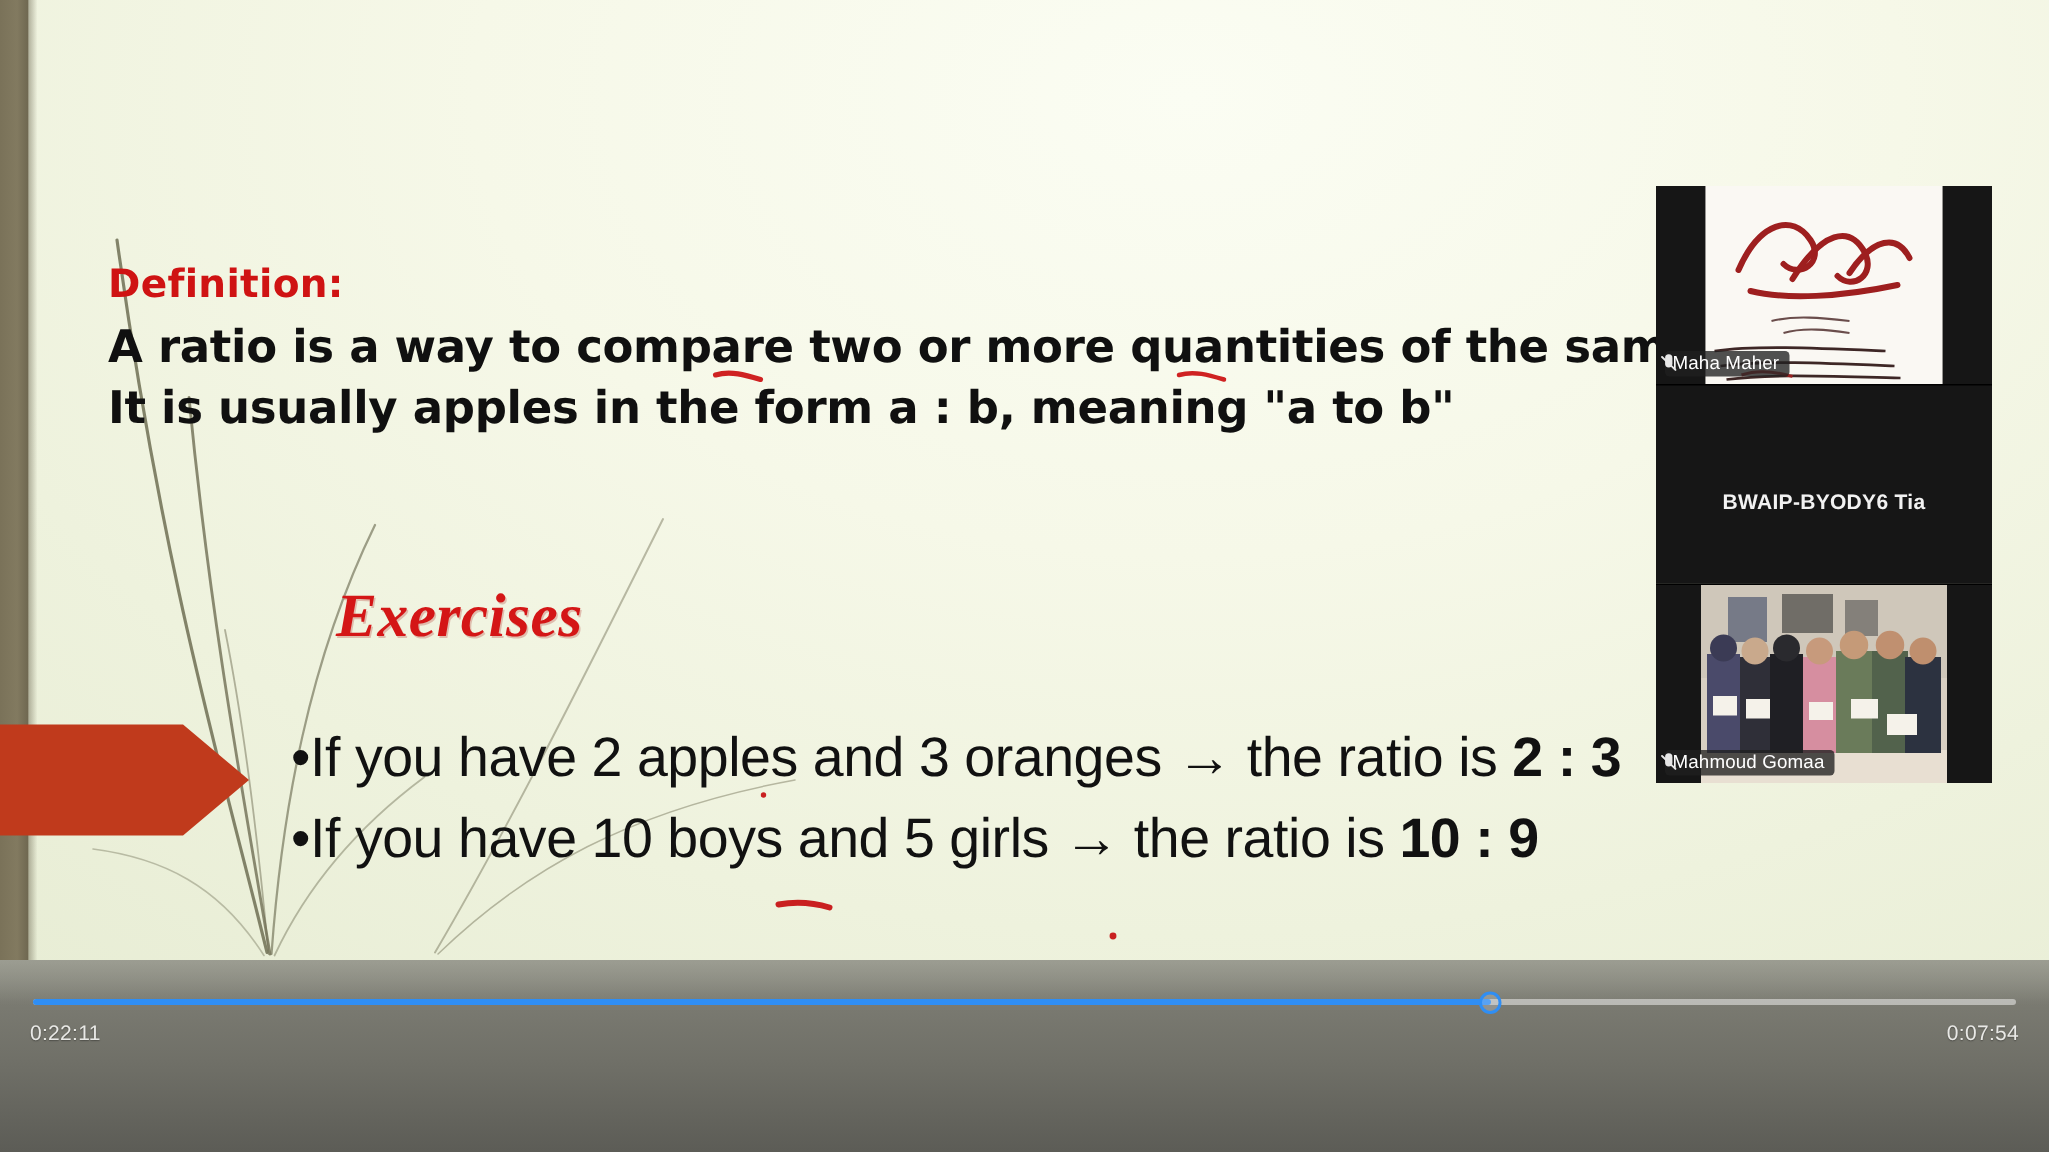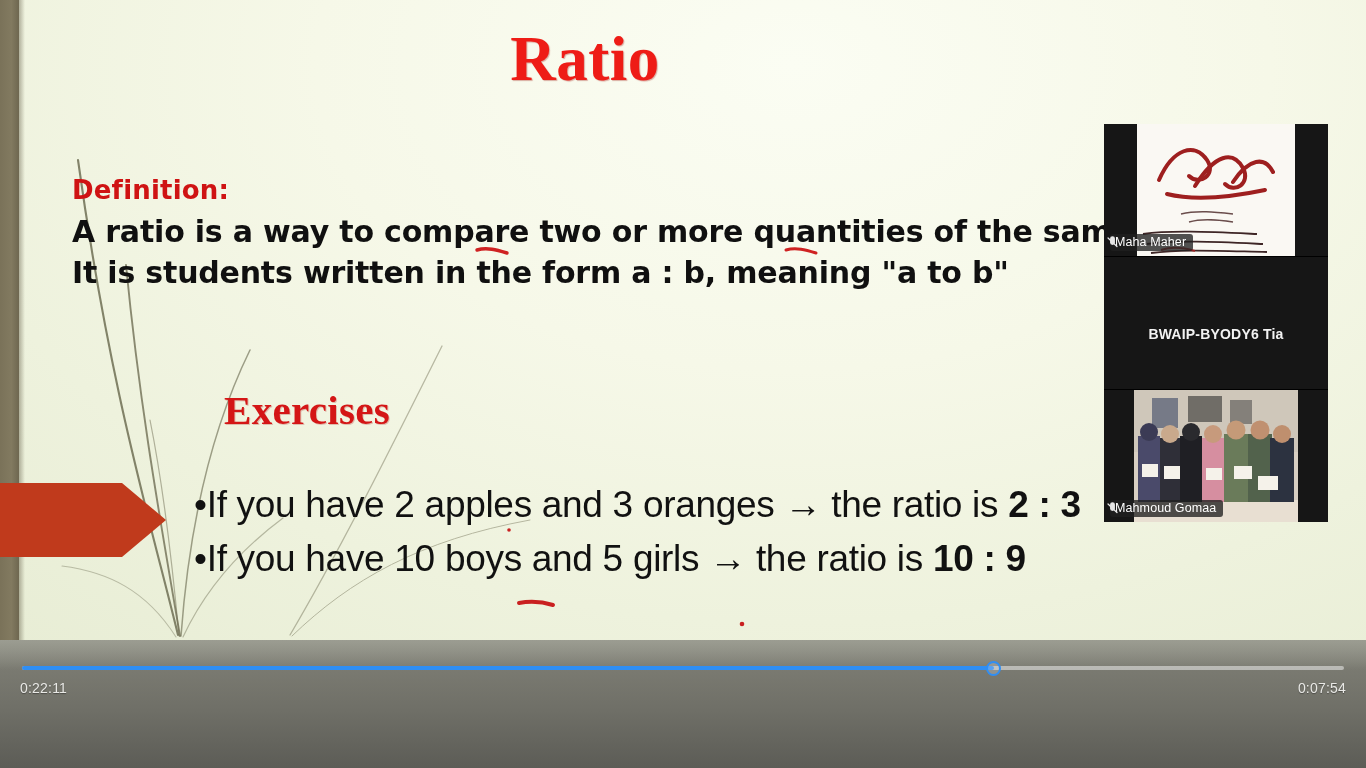--- a/index.html
+++ b/index.html
@@ -107,20 +107,21 @@
 
   #exercises-heading {
     position: absolute;
     left: 224px; top: 386px;
     font-family: "Liberation Serif", "DejaVu Serif", serif;
     font-weight: bold;
     font-size: 41px;
     color: #d41616;
     letter-spacing: .3px;
     text-shadow: 1px 1px 0 rgba(170,25,20,.25);
+    font-style: italic;
   }
 
   #bullets {
     position: absolute;
     left: 194px; top: 478px;
     width: 1160px;
   }
   .bullet-line {
     font-family: "Liberation Sans", "DejaVu Sans", sans-serif;
     font-size: 37px;
@@ -285,26 +286,25 @@
         <path d="M176 517 C146 470 108 452 62 446" stroke-width="1.1" opacity=".4"></path>
       </g>
     </svg>
     <svg class="grass" style="left:230px; top:250px; width:330px; height:390px;" viewBox="0 0 330 390">
       <g fill="none" stroke="#7b7a60" stroke-linecap="round" opacity=".5">
         <path d="M60 385 C110 300 160 200 212 96" stroke-width="1.3"></path>
         <path d="M62 386 C120 330 190 290 300 270" stroke-width="1"></path>
       </g>
     </svg>
 
-    <div id="slide-title">Ratio</div>
 
     <div class="body-block">
       <div class="def-label">Definition:</div>
       <div class="def-line">A ratio is a way to compare two or more quantities of the same kind (such</div>
-      <div class="def-line">It is students written in the form a : b, meaning "a to b"</div>
+      <div class="def-line">It is usually apples in the form a : b, meaning "a to b"</div>
     </div>
 
     <div id="exercises-heading">Exercises</div>
 
     <div id="bullets">
       <div class="bullet-line"><span>•If you have 2 apples and 3 oranges → the ratio is </span><b>2 : 3</b></div>
       <div class="bullet-line"><span>•If you have 10 boys and 5 girls → the ratio is </span><b>10 : 9</b></div>
     </div>
 
     <svg class="arrow-callout" viewBox="0 0 180 86">

